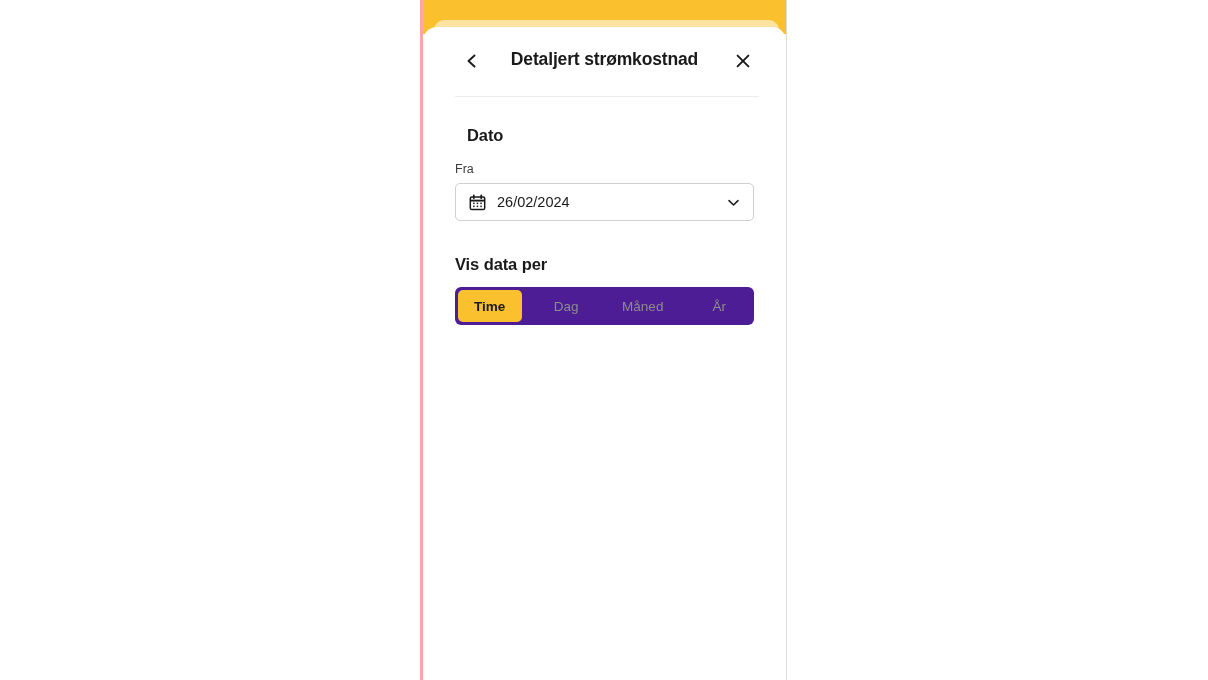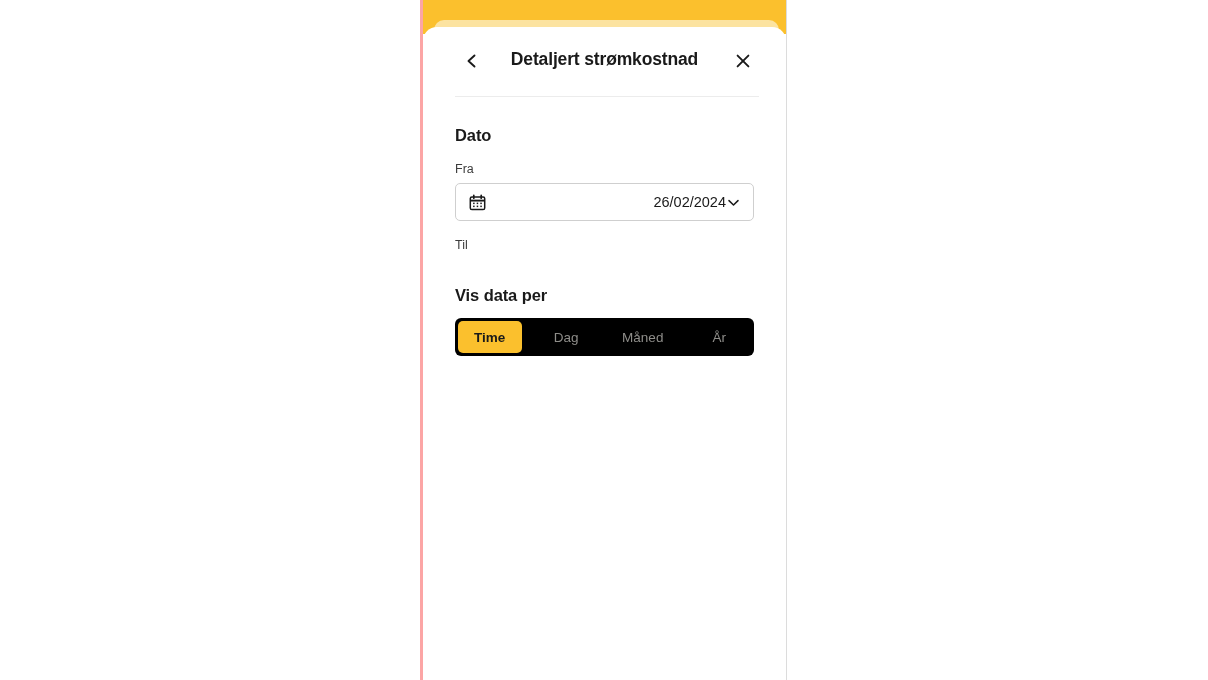--- a/index.html
+++ b/index.html
@@ -109,42 +109,41 @@
     width: 100%;
     padding: 0 32px;
   }
 
   .section-heading {
     font-size: 16.5px;
     font-weight: 700;
     color: #1a1a1a;
     letter-spacing: -0.1px;
   }
-  .section-heading.dato { margin-top: 29px; }
+  .section-heading.dato { margin-top: 29px; margin-left: 12px; }
   .section-heading.vis  { margin-top: 34px; }
 
   .field-label {
     font-size: 12.5px;
     color: #3c3c3c;
     margin-top: 17px;
     margin-bottom: 7px;
   }
 
   
   .select-field {
     position: relative;
     height: 38px;
     border: 1px solid #cfcfcf;
     border-radius: 5px;
     background: #ffffff;
     display: flex;
     align-items: center;
     padding: 0 12px 0 13px;
     cursor: pointer;
-    text-align: right;
   }
   .cal-icon {
     width: 17px;
     height: 17px;
     flex: 0 0 auto;
     margin-right: 11px;
     display: block;
   }
   .select-value {
     font-size: 14.5px;
@@ -155,21 +154,21 @@
     width: 15px;
     height: 15px;
     flex: 0 0 auto;
     display: block;
   }
 
   
   .segmented {
     margin-top: 13px;
     height: 38px;
-    background: #000000;
+    background: #4c1d95;
     border-radius: 6px;
     display: flex;
     align-items: center;
     padding: 3px;
     gap: 13px;
   }
   .seg-item {
     flex: 1 1 0;
     height: 32px;
     display: flex;
@@ -262,21 +261,20 @@
             </svg>
           </span>
           <span class="select-value">26/02/2024</span>
           <span class="chev">
             <svg width="15" height="15" viewBox="0 0 15 15" fill="none" stroke="#1a1a1a" stroke-width="1.5" stroke-linecap="round" stroke-linejoin="round">
               <polyline points="3,5.6 7.5,10 12,5.6"></polyline>
             </svg>
           </span>
         </div>
 
-        <div class="field-label">Til</div>
 
 
         <div class="section-heading vis">Vis data per</div>
 
         <div class="segmented">
           <div class="seg-item active">
             <span>Time</span>
           </div>
           <div class="seg-item">
             <span>Dag</span>

